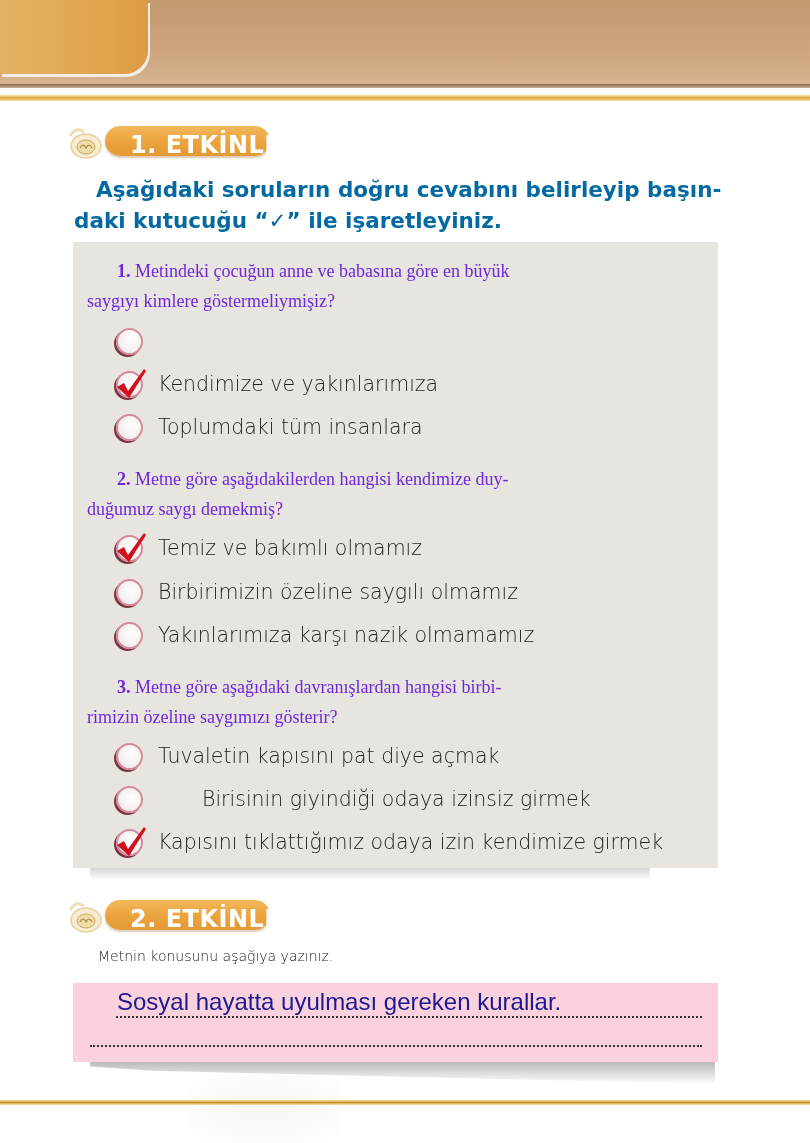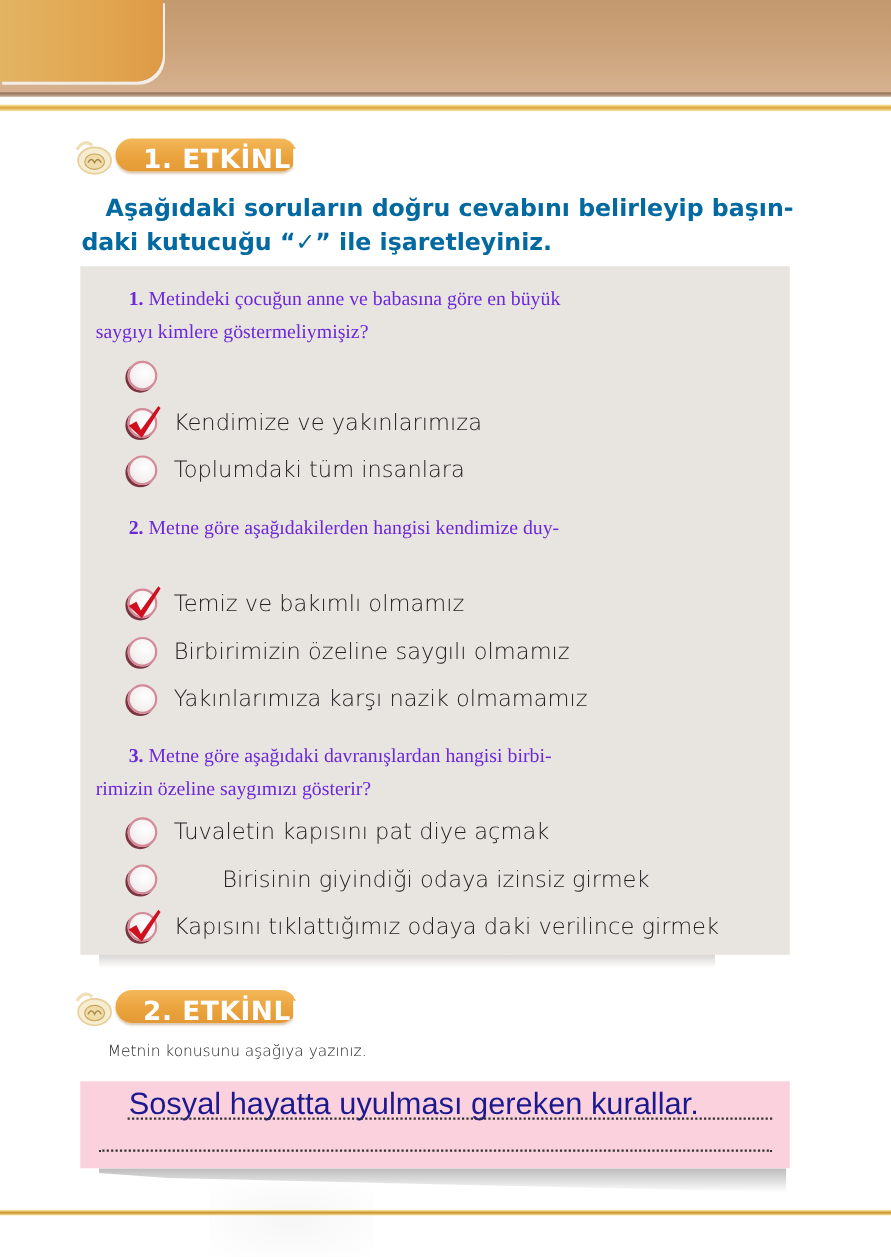--- a/index.html
+++ b/index.html
@@ -92,21 +92,21 @@
     position: absolute; left: 73px; top: 983px; width: 645px; height: 79px;
     background: #fbd1de;
   }
   .answer-panel-shadow {
     position: absolute; left: 90px; top: 1062px; width: 625px; height: 22px;
     background: linear-gradient(to bottom, rgba(150,150,150,0.65), rgba(255,255,255,0));
     clip-path: polygon(0 0, 100% 0, 100% 100%, 10% 40%, 0 20%);
   }
   .answer-text {
     position: absolute; left: 117px; top: 988px;
-    font-family: "Liberation Sans", sans-serif; font-size: 28px; color: #1d1a8f;
+    font-family: "Liberation Sans", sans-serif; font-size: 24px; color: #1d1a8f;
   }
   .dotted-line {
     position: absolute; left: 90px; width: 612px; height: 0;
     border-top: 2px dotted #333;
   }
 
   
   .footer-gold-line {
     position: absolute; left: 0; top: 1100px; width: 810px; height: 5px;
     background: linear-gradient(to bottom, #fbe5a0, #c7952f 50%, #fbe7b0);
@@ -163,20 +163,21 @@
 </div>
 <div class="option" style="top:410px;">
   <div class="radio">
       <div class="radio-circle"></div>
     </div>
   <span class="option-label">Toplumdaki tüm insanlara</span>
 </div>
 
 <div class="question" style="top:464px;">
   <div><span class="qnum">2.</span><span> Metne göre aşağıdakilerden hangisi kendimize duy-</span></div>
+  <div style="text-indent:0;">duğumuz saygı demekmiş?</div>
 </div>
 <div class="option" style="top:531px;">
   <div class="radio">
       <div class="radio-circle"></div>
     <svg class="check" viewBox="0 0 34 34">
         <path d="M3 20 L10 16 L14 24 L30 2 L32 4 L15 31 Z" fill="#d0101e"></path>
       </svg>
   </div>
   <span class="option-label">Temiz ve bakımlı olmamız</span>
 </div>
@@ -209,21 +210,21 @@
     </div>
   <span class="option-label">Birisinin giyindiği odaya izinsiz girmek</span>
 </div>
 <div class="option" style="top:825px;">
   <div class="radio">
       <div class="radio-circle"></div>
     <svg class="check" viewBox="0 0 34 34">
         <path d="M3 20 L10 16 L14 24 L30 2 L32 4 L15 31 Z" fill="#d0101e"></path>
       </svg>
   </div>
-  <span class="option-label">Kapısını tıklattığımız odaya daki verilince girmek</span>
+  <span class="option-label">Kapısını tıklattığımız odaya izin kendimize girmek</span>
 </div>
 
 <div class="badge-wrap" style="left:60px; top:896px; width:240px;">
   <div class="badge-pill"></div>
   <svg class="badge-icon" viewBox="0 0 40 36">
     <ellipse cx="22" cy="22" rx="15" ry="12" fill="#f6ecd0" stroke="#e6cf9a" stroke-width="1.5"></ellipse>
     <ellipse cx="22" cy="23" rx="9" ry="7" fill="#f0dca8" stroke="#c9a45e" stroke-width="1"></ellipse>
     <path d="M16 24 q3 -6 6 0 q3 -6 6 0" fill="none" stroke="#a8874a" stroke-width="1.2"></path>
     <path d="M6 12 q6 -10 14 -4" fill="none" stroke="#efdfb8" stroke-width="3"></path>
   </svg>

